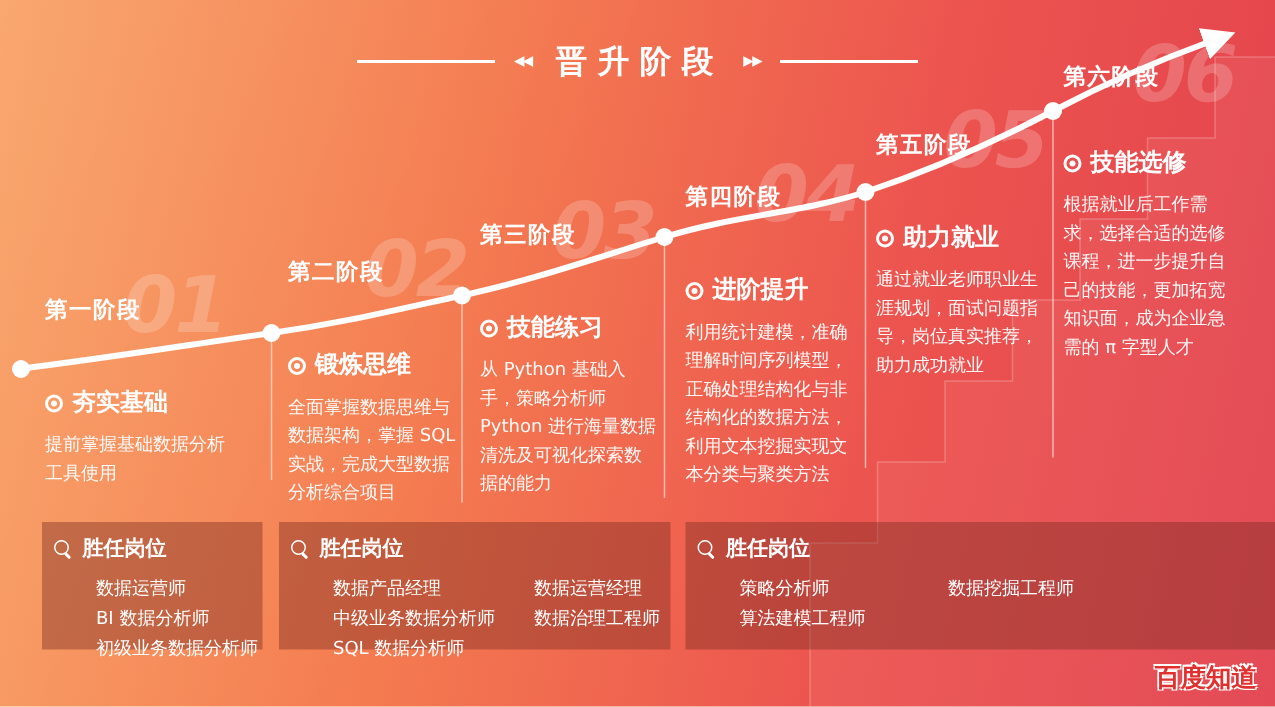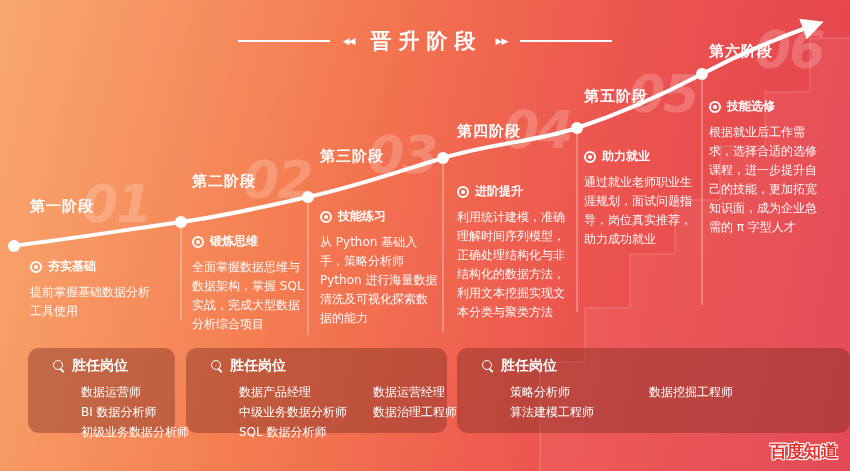--- a/index.html
+++ b/index.html
@@ -23,30 +23,30 @@
 
   .header { position:absolute; top:27px; left:0; right:0; z-index:3;
     display:flex; align-items:center; justify-content:center; gap:13px; }
   .header .h-line { width:92px; height:2px; background:#fff; }
   .header .chev { font-size:9px; letter-spacing:-1px; line-height:1; }
   .header .h-title { font-size:21px; font-weight:bold; letter-spacing:7px; text-indent:3px; }
 
   .stage { position:absolute; z-index:3; }
   .stage-title { font-size:15px; font-weight:bold; letter-spacing:1px; height:18px; }
   .stage-sub { margin-top:43px; display:flex; align-items:center; gap:6px;
-    font-size:12px; font-weight:bold; white-space:nowrap; }
+    font-size:16px; font-weight:bold; white-space:nowrap; }
   .stage-sub.tight { margin-top:38px; }
   .ring { width:12px; height:12px; border:2px solid #fff; border-radius:50%;
     position:relative; flex:none; }
   .ring::after { content:""; position:absolute; left:50%; top:50%; width:4px; height:4px;
     margin:-2px 0 0 -2px; background:#fff; border-radius:50%; }
   .stage-desc { margin-top:8px; font-size:12px; line-height:19px; color:rgba(255,255,255,0.96); }
 
   .pos-box { position:absolute; top:348px; height:85px; z-index:2;
-    background:rgba(122,44,34,0.42); border-radius:11px; padding:9px 25px; }
+    background:rgba(122,44,34,0.42); border-radius:0; padding:9px 8px; }
   .pos-title { display:flex; align-items:center; gap:7px; font-size:14px;
     font-weight:bold; margin-bottom:7px; }
   .mag { position:relative; width:12px; height:12px; flex:none; }
   .mag::before { content:""; position:absolute; left:0; top:0; width:8px; height:8px;
     border:1.6px solid #fff; border-radius:50%; }
   .mag::after { content:""; position:absolute; left:8px; top:8px; width:5px; height:1.8px;
     background:#fff; transform:rotate(45deg); transform-origin:0 0; border-radius:1px; }
   .pos-cols { display:flex; }
   .job { font-size:12px; line-height:20px; white-space:nowrap;margin-left:28px; }
 

